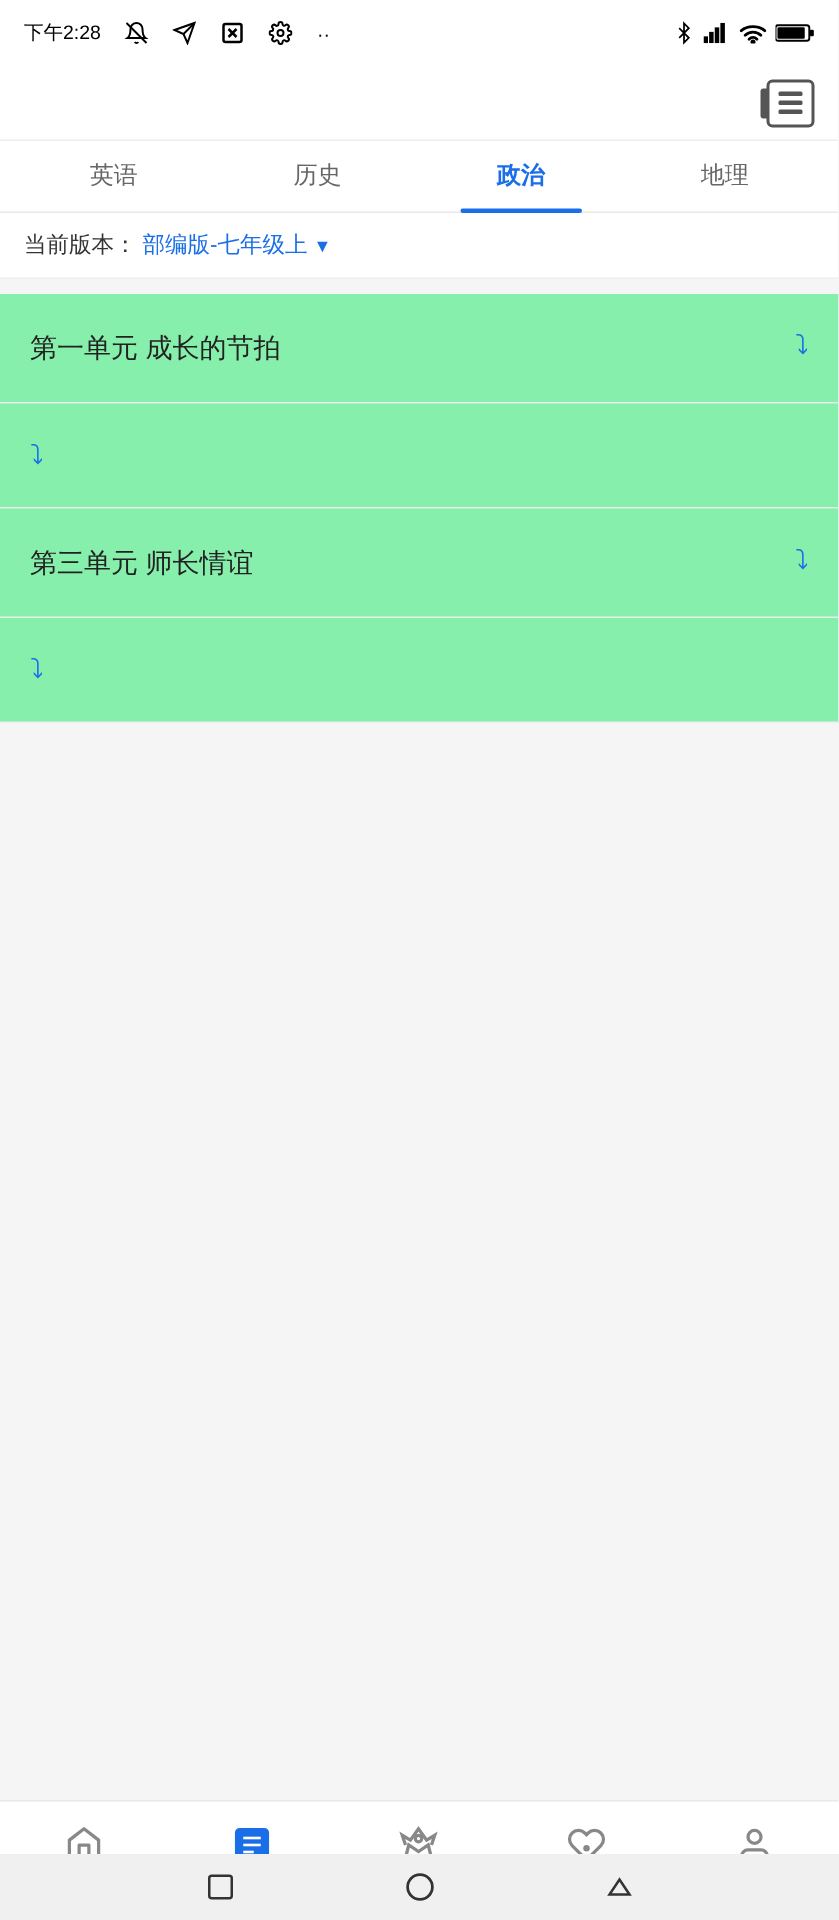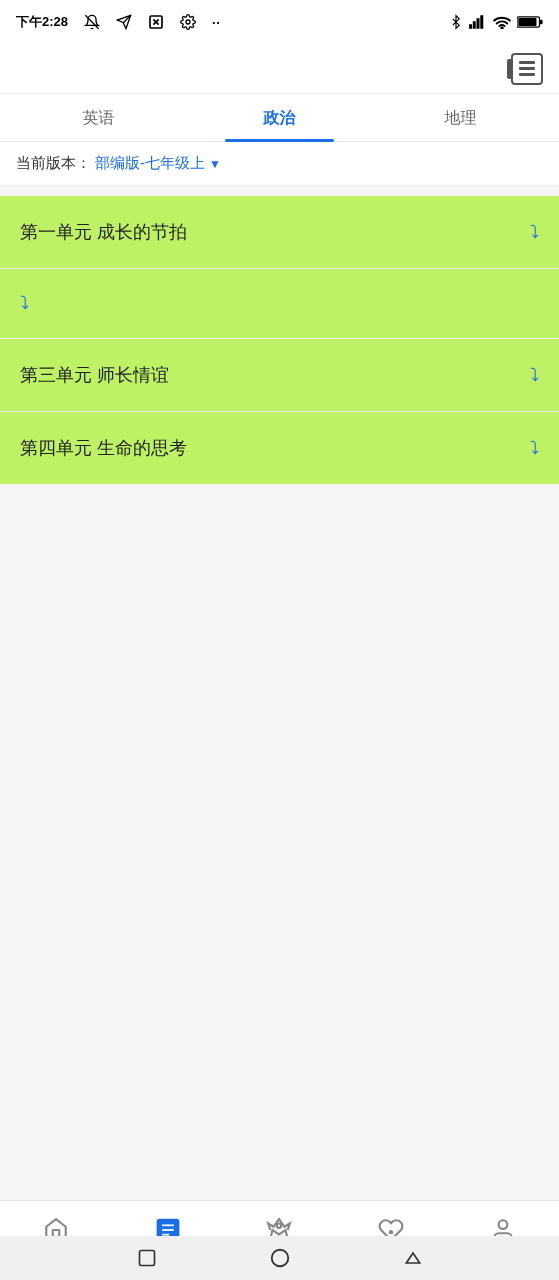--- a/index.html
+++ b/index.html
@@ -18,21 +18,21 @@
     .status-bar {
       background: #fff;
       height: 44px;
       display: flex;
       align-items: center;
       justify-content: space-between;
       padding: 0 16px;
       font-size: 13px;
       color: #000;
     }
-    .status-left { display: flex; align-items: center; gap: 16px; font-weight: 700; }
+    .status-left { display: flex; align-items: center; gap: 16px; font-weight: 400; }
     .status-right { display: flex; align-items: center; gap: 6px; }
 
     
     .top-icon-bar {
       background: #fff;
       height: 50px;
       display: flex;
       align-items: center;
       justify-content: flex-end;
       padding: 0 16px;
@@ -120,26 +120,26 @@
       background: #f5f5f5;
     }
 
     
     .units-container {
       background: #fff;
       flex: 1;
     }
     .unit-item {
       display: flex;
-      align-items: center;
+      align-items: flex-start;
       justify-content: space-between;
       padding: 24px 20px;
       border-bottom: 1px solid #eeeeee;
       cursor: pointer;
-      background: #bef264;
+      background: #86efac;
     }
     .unit-title {
       font-size: 18px;
       color: #222;
       font-weight: 400;
     }
     .unit-arrow {
       color: #1a6fe8;
       font-size: 18px;
     }
@@ -254,20 +254,21 @@
 </div>
 
 <div class="top-icon-bar">
   <div class="notebook-icon">
     <div class="notebook-icon-inner"></div>
   </div>
 </div>
 
 <div class="subject-tabs">
   <div class="subject-tab">英语</div>
+  <div class="subject-tab">历史</div>
   <div class="subject-tab active">政治</div>
   <div class="subject-tab">地理</div>
 </div>
 
 <div class="main-content">
 
   <div class="version-bar">
     <span class="version-label">当前版本：</span>
     <span class="version-value">部编版-七年级上</span>
     <span class="version-arrow">▼</span>
@@ -281,21 +282,20 @@
       <span class="unit-arrow">⤵</span>
     </div>
     <div class="unit-item">
       <span class="unit-arrow">⤵</span>
     </div>
     <div class="unit-item">
       <span class="unit-title">第三单元 师长情谊</span>
       <span class="unit-arrow">⤵</span>
     </div>
     <div class="unit-item">
-      <span class="unit-title">第四单元 生命的思考</span>
       <span class="unit-arrow">⤵</span>
     </div>
   </div>
 
 </div>
 
 <div class="bottom-nav">
 
   <div class="nav-item">
     <div class="nav-icon">

